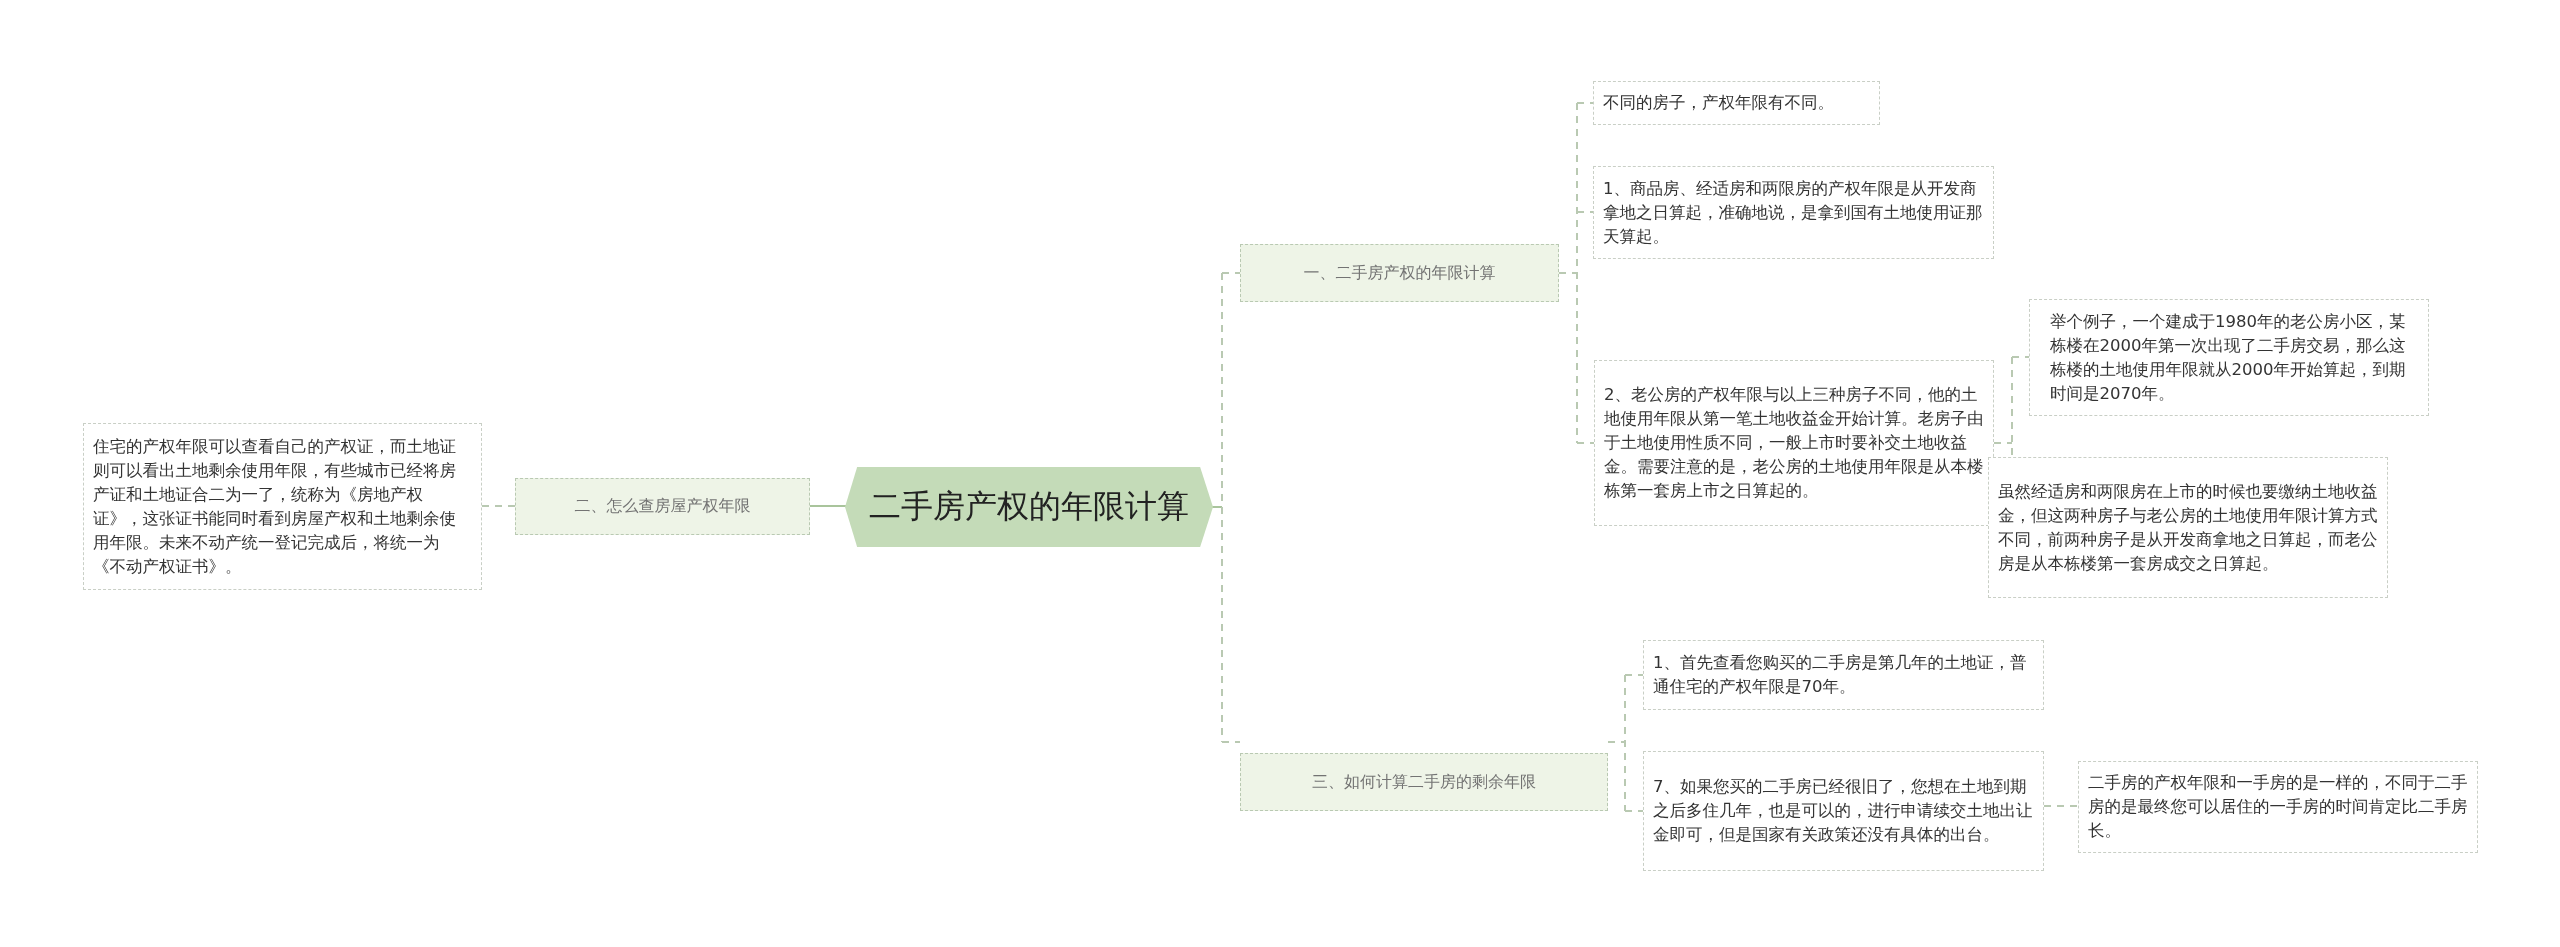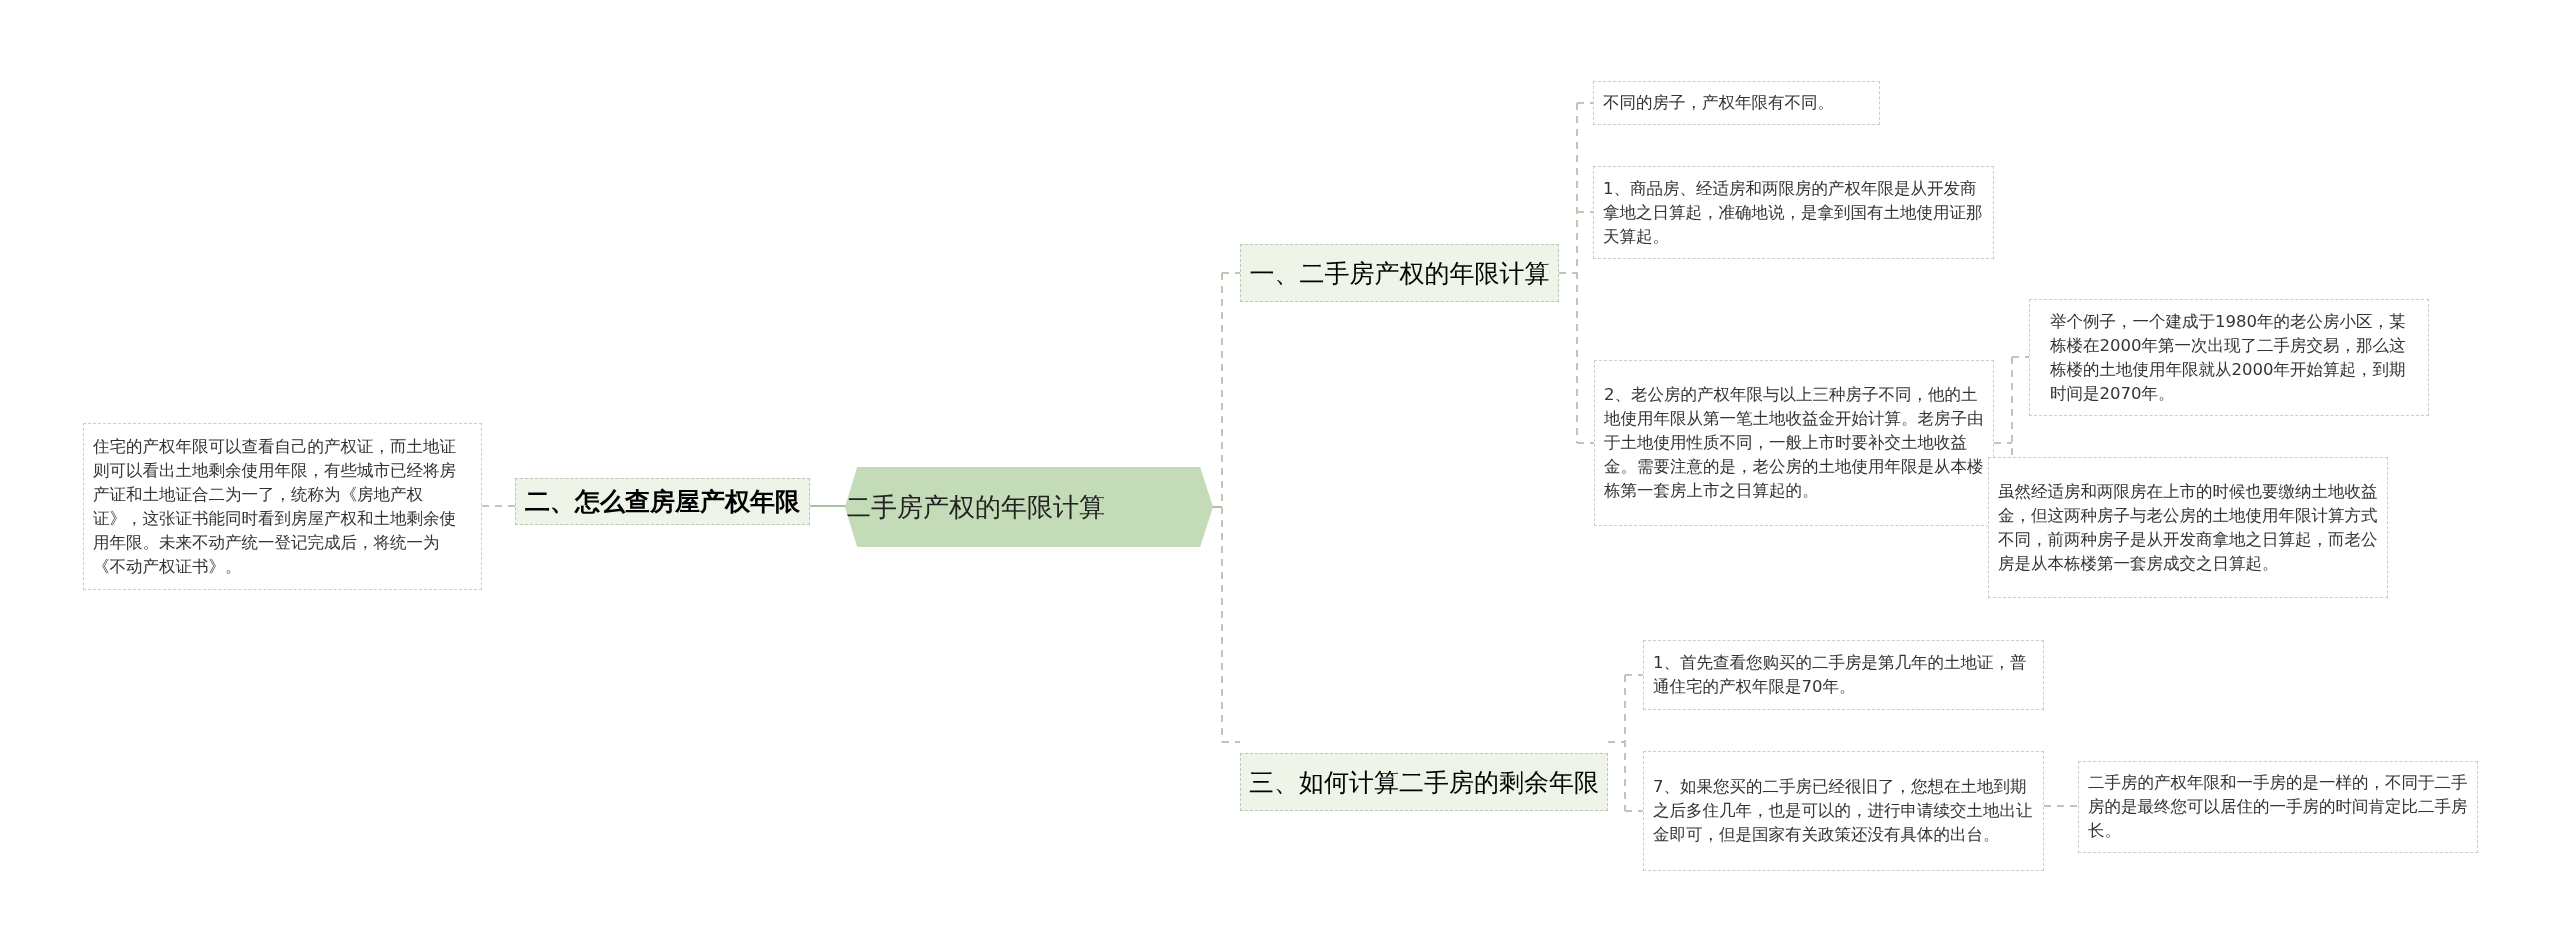--- a/index.html
+++ b/index.html
@@ -1,24 +1,24 @@
 <!DOCTYPE html>
 <html><head>
 <meta charset="utf-8">
 <style>
   html, body { margin: 0; padding: 0; background: #ffffff; }
   body { width: 2560px; height: 947px; position: relative; overflow: hidden;
          font-family: "DejaVu Sans", "Liberation Sans", sans-serif; color: #333333; }
   svg.links { position: absolute; left: 0; top: 0; width: 2560px; height: 947px; pointer-events: none; }
   .node { position: absolute; box-sizing: border-box; }
-  .central { display: flex; align-items: center; 
-             background: #c4dbb8; color: #222222; font-size: 26px;
+  .central { display: flex; align-items: center; justify-content: center;
+             background: #c4dbb8; color: #222222; font-size: 32px;
              clip-path: polygon(3.3% 0, 96.5% 0, 100% 50%, 96.5% 100%, 3.3% 100%, 0 50%); }
   .branch { display: flex; align-items: center; justify-content: center;
-            background: #eef4e7; border: 1.5px dashed #b9c9b2; font-size: 25px; color: #000000; white-space: nowrap; }
+            background: #eef4e7; border: 1.5px dashed #b9c9b2; font-size: 16px; color: #737373; white-space: nowrap; }
   .leaf { background: #ffffff; border: 1.5px dashed #c9cfc6; font-size: 16.5px; line-height: 24px;
           color: #333333; padding: 9px 9px 9px 9px; display: flex; align-items: center; }
   .leaf span { display: block; word-break: break-all; }
 </style>
 </head>
 <body>
 
 <svg class="links" xmlns="http://www.w3.org/2000/svg">
   <g fill="none" stroke="#b9c9b2" stroke-width="2">
 
@@ -47,21 +47,21 @@
     <line x1="1625" y1="811" x2="1643" y2="811" stroke-dasharray="7,6"></line>
 
     <line x1="2044" y1="806" x2="2078" y2="806" stroke-dasharray="7,6"></line>
   </g>
 </svg>
 
 <div class="node central" style="left:845px; top:467px; width:368px; height:80px;">
   <span>二手房产权的年限计算</span>
 </div>
 
-<div class="node branch" style="left:515px; top:478px; width:295px; height:47px;font-weight:bold;">
+<div class="node branch" style="left:515px; top:478px; width:295px; height:57px;">
   <span>二、怎么查房屋产权年限</span>
 </div>
 <div class="node leaf" style="left:83px; top:423px; width:399px; height:167px;">
   <span>住宅的产权年限可以查看自己的产权证，而土地证则可以看出土地剩余使用年限，有些城市已经将房产证和土地证合二为一了，统称为《房地产权证》，这张证书能同时看到房屋产权和土地剩余使用年限。未来不动产统一登记完成后，将统一为《不动产权证书》。</span>
 </div>
 
 <div class="node branch" style="left:1240px; top:244px; width:319px; height:58px;">
   <span>一、二手房产权的年限计算</span>
 </div>
 <div class="node leaf" style="left:1593px; top:81px; width:287px; height:44px;">

